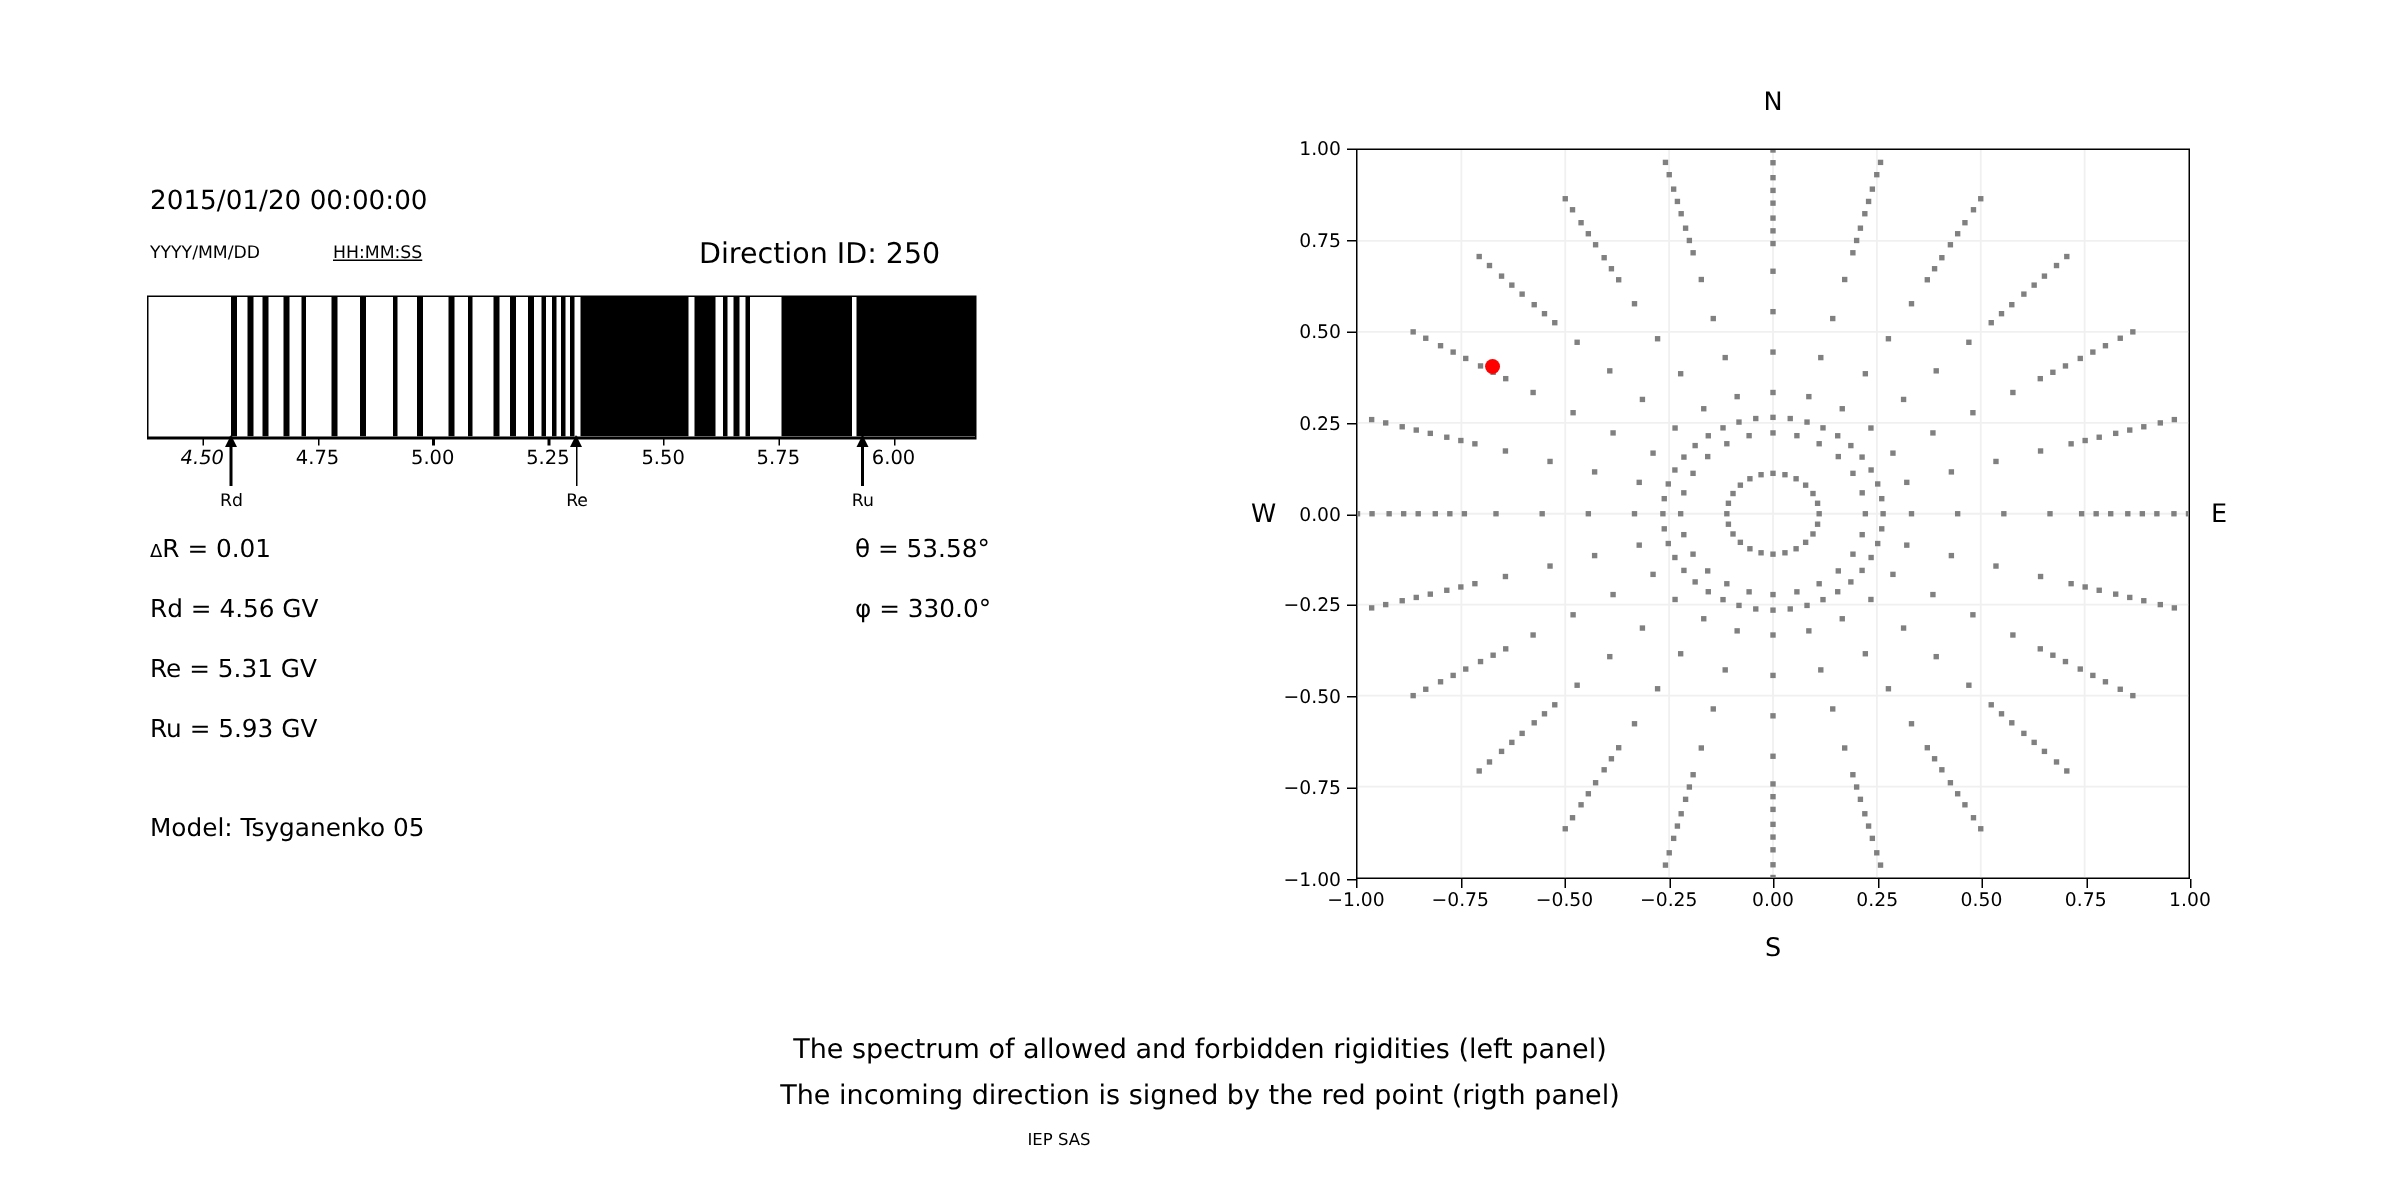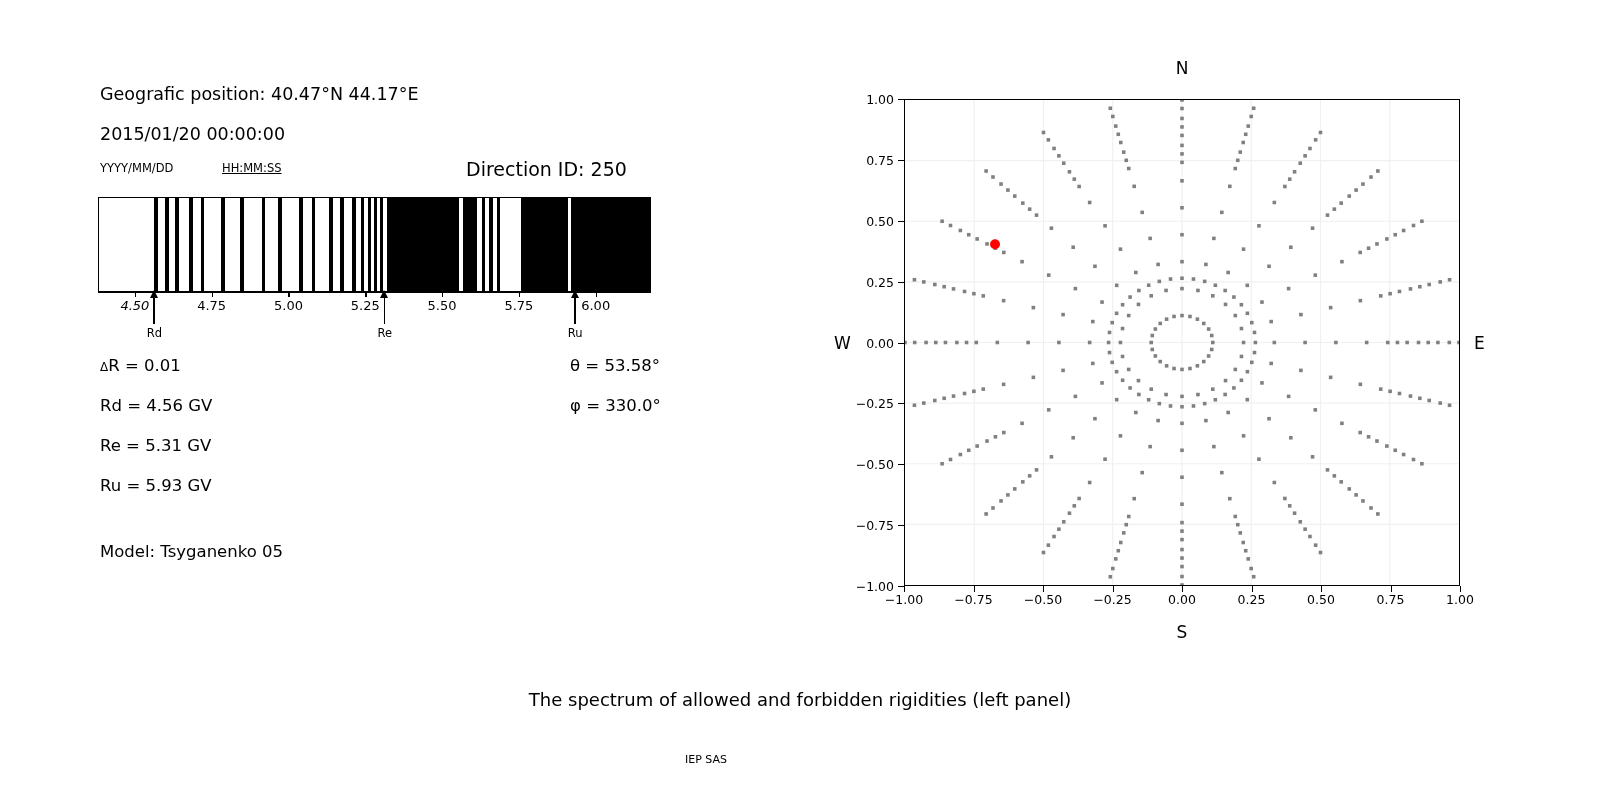--- a/index.html
+++ b/index.html
@@ -191,21 +191,20 @@
     text-align: center;
     font-size: 11px;
     color: #000;
   }
 </style>
 </head>
 <body>
 
 <div id="left-panel">
 
-  <div class="hdr-line" id="geo-position">Geografic position: 40.47°N 44.17°E</div>
   <div class="hdr-line" id="datetime">2015/01/20 00:00:00</div>
   <div class="hdr-line" id="fmt-date">YYYY/MM/DD</div>
   <div class="hdr-line" id="fmt-time">HH:MM:SS</div>
   <div class="hdr-line" id="direction-id">Direction ID: 250</div>
 
   <div id="spectrum-box">
       <div class="band" style="left: 54.6856px; width: 4.30111px;"></div>
       <div class="band" style="left: 65.7456px; width: 3.99389px;"></div>
       <div class="band" style="left: 75.8839px; width: 3.68667px;"></div>
       <div class="band" style="left: 90.0161px; width: 3.99389px;"></div>
@@ -713,14 +712,15 @@
     </div>
 
   <div class="compass" id="compass-n">N</div>
   <div class="compass" id="compass-s">S</div>
   <div class="compass" id="compass-w">W</div>
   <div class="compass" id="compass-e">E</div>
 </div>
 
 <div id="caption">
   <div class="caption-line">The spectrum of allowed and forbidden rigidities (left panel)</div>
+  <div class="caption-line">The incoming direction is signed by the red point (rigth panel)</div>
 </div>
 <div id="footer">IEP SAS</div>
 
 </body></html>

